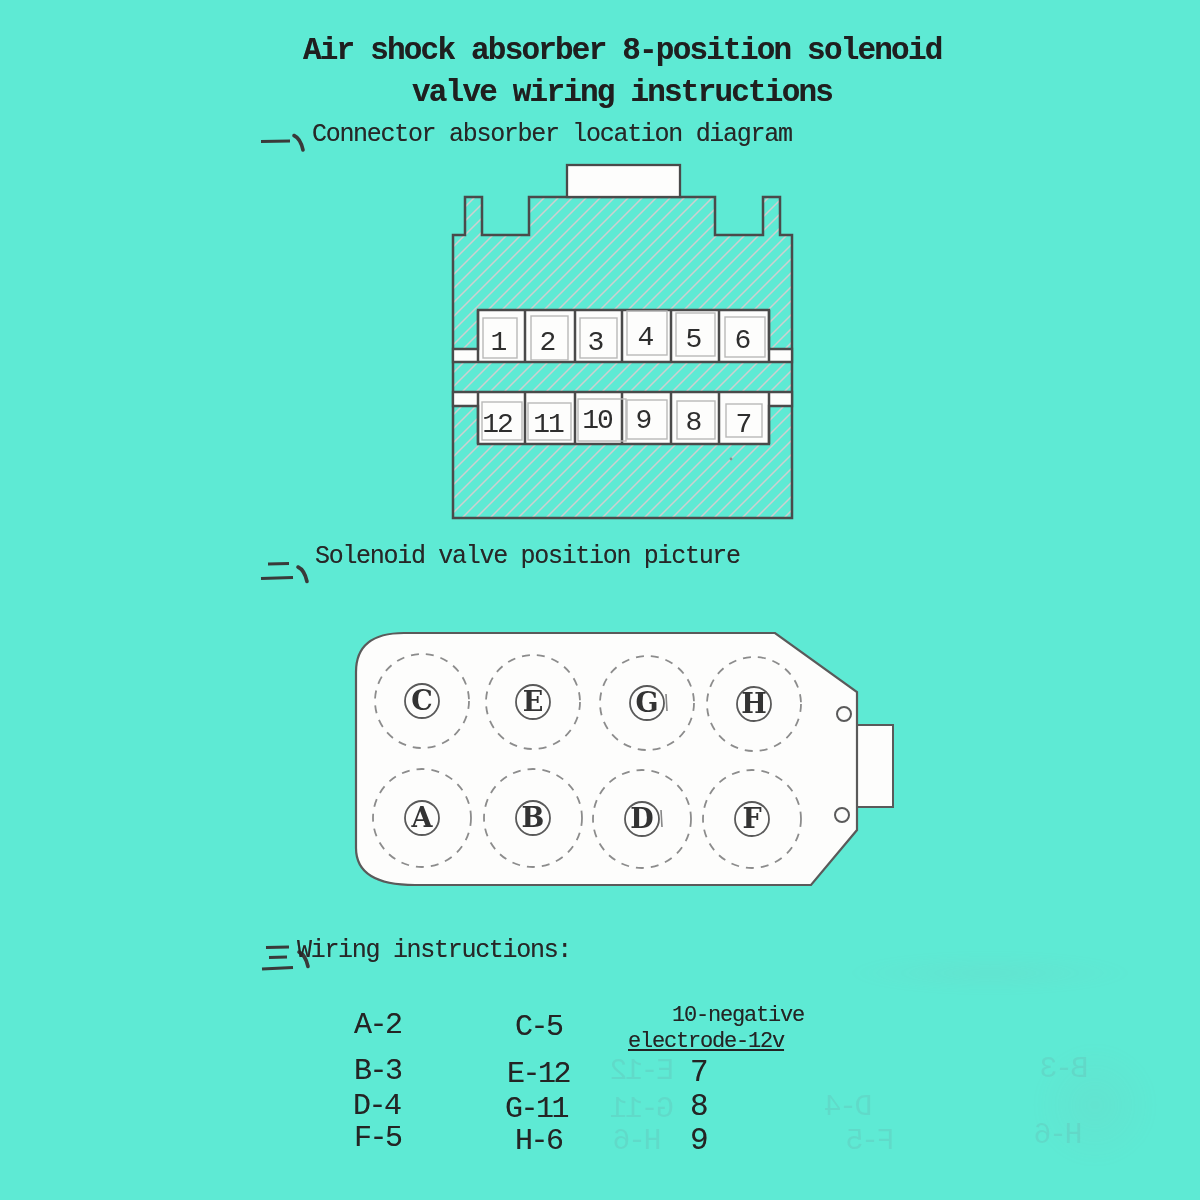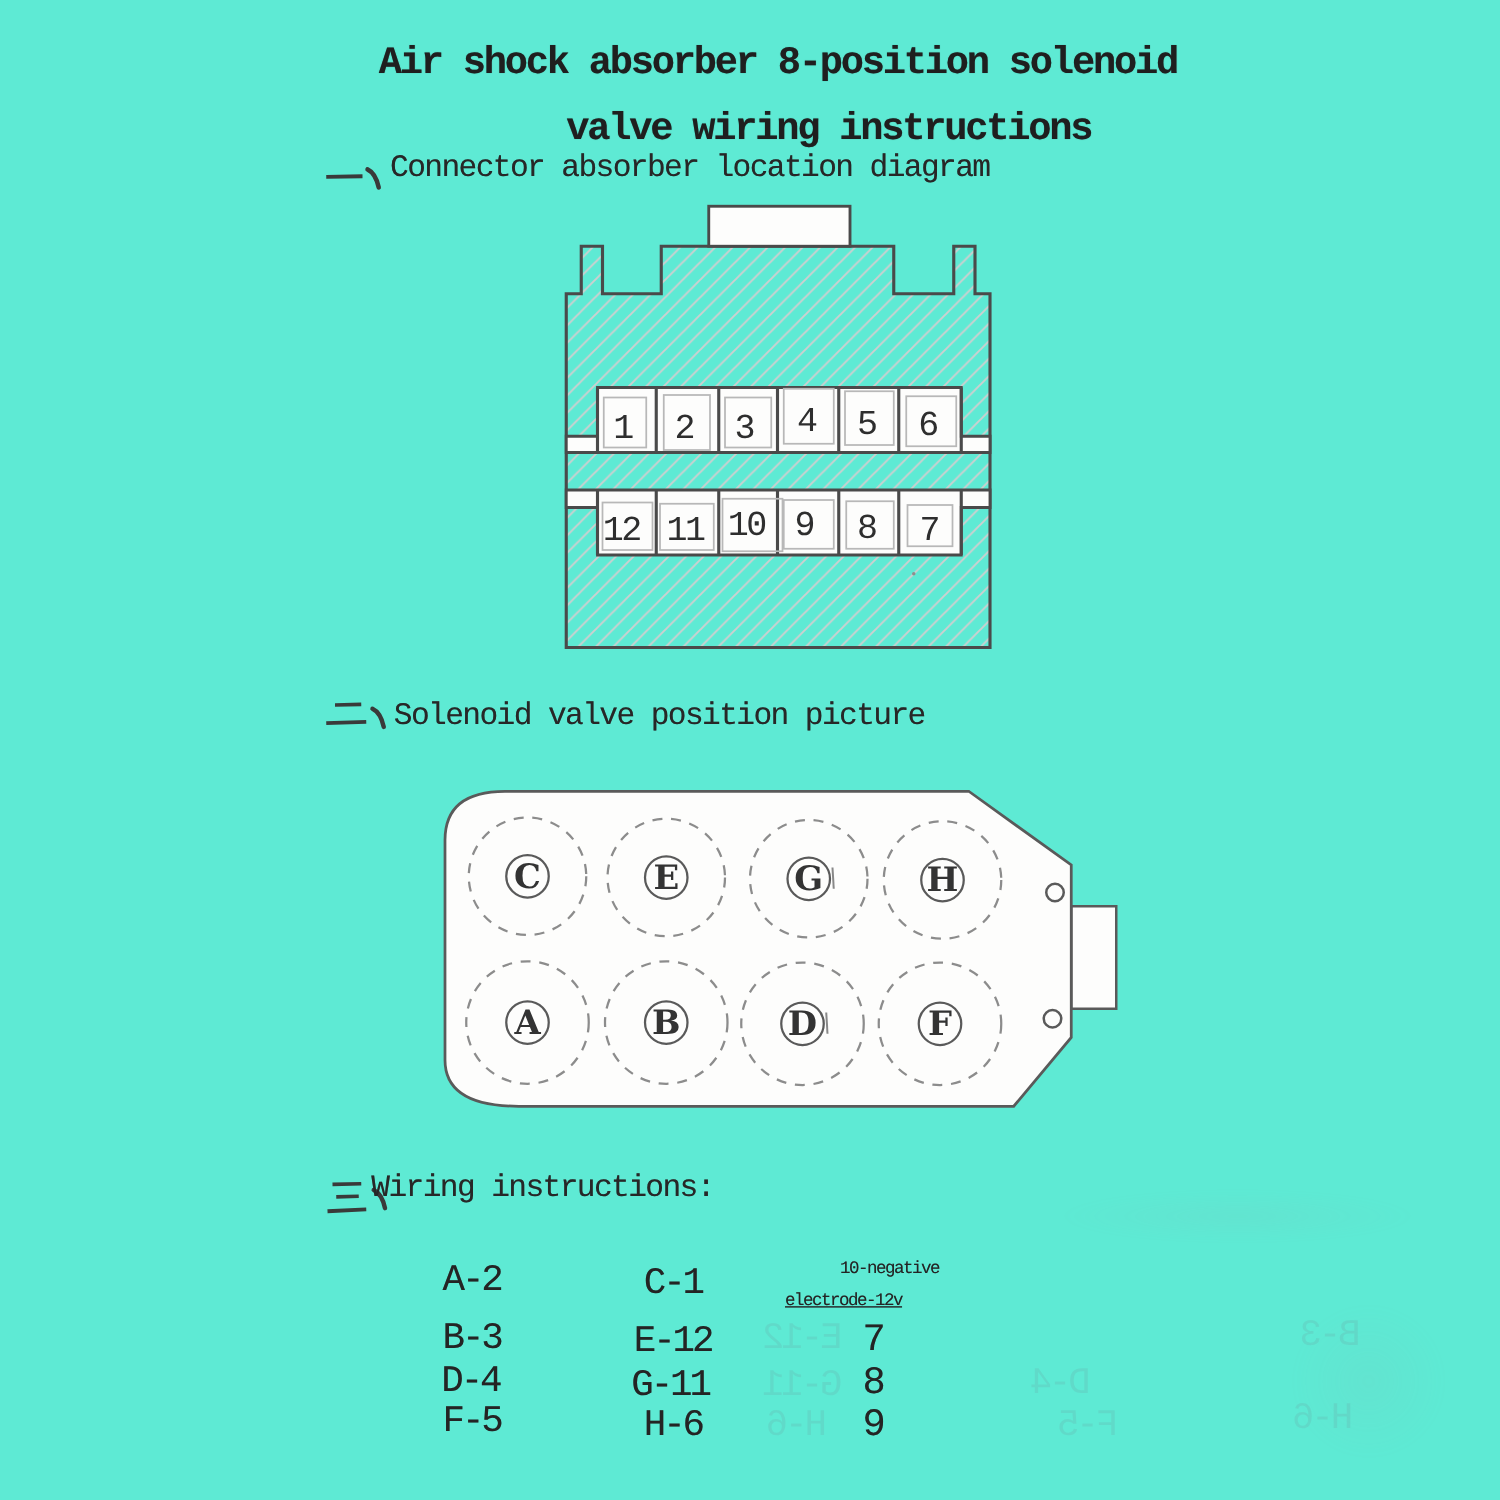--- a/index.html
+++ b/index.html
@@ -16,21 +16,21 @@
   }
   .heading{
     font-size:25px;line-height:28px;font-weight:400;letter-spacing:-1.3px;
     color:#272727;text-shadow:0 0 .5px rgba(40,40,40,.45);
   }
   .pair{
     font-size:30px;line-height:30px;letter-spacing:-2.5px;color:#242424;
     text-shadow:0 0 .5px rgba(40,40,40,.4);
   }
   .note{
-    font-size:14px;line-height:23px;letter-spacing:-1.2px;color:#242424;
+    font-size:22px;line-height:23px;letter-spacing:-1.2px;color:#242424;
     text-shadow:0 0 .4px rgba(40,40,40,.4);
   }
   .bignum{
     font-size:31px;line-height:31px;color:#242424;
     text-shadow:0 0 .5px rgba(40,40,40,.4);
   }
   .marker-svg{position:absolute;}
   .marker-svg path{stroke:#3a3a3a;fill:none;}
   .bleed{
     position:absolute;font-size:30px;line-height:30px;letter-spacing:-2.5px;
@@ -42,21 +42,21 @@
     opacity:.07;filter:blur(4px);
   }
   svg text{text-shadow:none;}
 </style>
 </head>
 <body>
 
 <div class="page">
 
   <div class="abs title" style="left:303px;top:34px;">Air shock absorber 8-position solenoid</div>
-  <div class="abs title" style="left:412px;top:87px;margin-left:41px;">valve wiring instructions</div>
+  <div class="abs title" style="left:412px;top:76px;">valve wiring instructions</div>
 
   <svg class="marker-svg" style="left:258px;top:128px;" width="54" height="32" viewBox="0 0 54 32">
     <path d="M3,13.5 L32,13" stroke-width="3.2"></path>
     <path d="M36,7.5 Q42.5,10.5 45,22" stroke-width="3.6" stroke-linecap="round"></path>
   </svg>
   <div class="abs heading" style="left:312px;top:121px;">Connector absorber location diagram</div>
 
   <svg class="abs" style="left:440px;top:150px;" width="370" height="380" viewBox="440 150 370 380">
     <defs>
       <pattern id="hatch" patternUnits="userSpaceOnUse" width="14" height="14">
@@ -129,21 +129,21 @@
     </g>
 
     <circle cx="731" cy="459" r="1.4" fill="#8e8e8e"></circle>
   </svg>
 
   <svg class="marker-svg" style="left:258px;top:556px;" width="56" height="34" viewBox="0 0 56 34">
     <path d="M10,8 L31,7.5" stroke-width="3"></path>
     <path d="M3,22.5 L35,21.5" stroke-width="3.2"></path>
     <path d="M40,11 Q46.5,14 49,25.5" stroke-width="3.6" stroke-linecap="round"></path>
   </svg>
-  <div class="abs heading" style="left:315px;top:559px;">Solenoid valve position picture</div>
+  <div class="abs heading" style="left:315px;top:543px;">Solenoid valve position picture</div>
 
   <svg class="abs" style="left:336px;top:612px;" width="580" height="288" viewBox="336 612 580 288">
 
     <rect x="857" y="725" width="36" height="82" fill="#fdfdfc" stroke="#5a5a5a" stroke-width="2"></rect>
 
     <path d="M404,633 L775,633 L857,692 L857,830 L811,885 L415,885 Q356,885 356,848 L356,672 Q356,633 404,633 Z" fill="#fdfdfc" stroke="#5a5a5a" stroke-width="2.2"></path>
 
     <circle cx="844" cy="714" r="7" fill="#fdfdfc" stroke="#5a5a5a" stroke-width="2"></circle>
     <circle cx="842" cy="815" r="7" fill="#fdfdfc" stroke="#5a5a5a" stroke-width="2"></circle>
 
@@ -190,21 +190,21 @@
     <path d="M4,29 L35,27.5" stroke-width="3.2"></path>
     <path d="M41,12 Q47.5,15 50,26.5" stroke-width="3.6" stroke-linecap="round"></path>
   </svg>
   <div class="abs heading" style="left:297px;top:937px;">Wiring instructions:</div>
 
   <div class="abs pair" style="left:354px;top:1010px;text-align:center;">A-2</div>
   <div class="abs pair" style="left:354px;top:1056px;">B-3</div>
   <div class="abs pair" style="left:353px;top:1091px;">D-4</div>
   <div class="abs pair" style="left:354px;top:1123px;">F-5</div>
 
-  <div class="abs pair" style="left:515px;top:1012px;">C-1</div>
+  <div class="abs pair" style="left:515px;top:1012px;">C-5</div>
   <div class="abs pair" style="left:507px;top:1059px;">E-12</div>
   <div class="abs pair" style="left:505px;top:1094px;">G-11</div>
   <div class="abs pair" style="left:515px;top:1126px;">H-6</div>
 
   <div class="abs note" style="left:672px;top:1004px;">10-negative</div>
   <div class="abs note" style="left:628px;top:1030px;text-decoration:underline;">electrode-12v</div>
 
   <div class="abs bignum" style="left:690px;top:1057px;">7</div>
   <div class="abs bignum" style="left:690px;top:1091px;">8</div>
   <div class="abs bignum" style="left:690px;top:1125px;">9</div>

